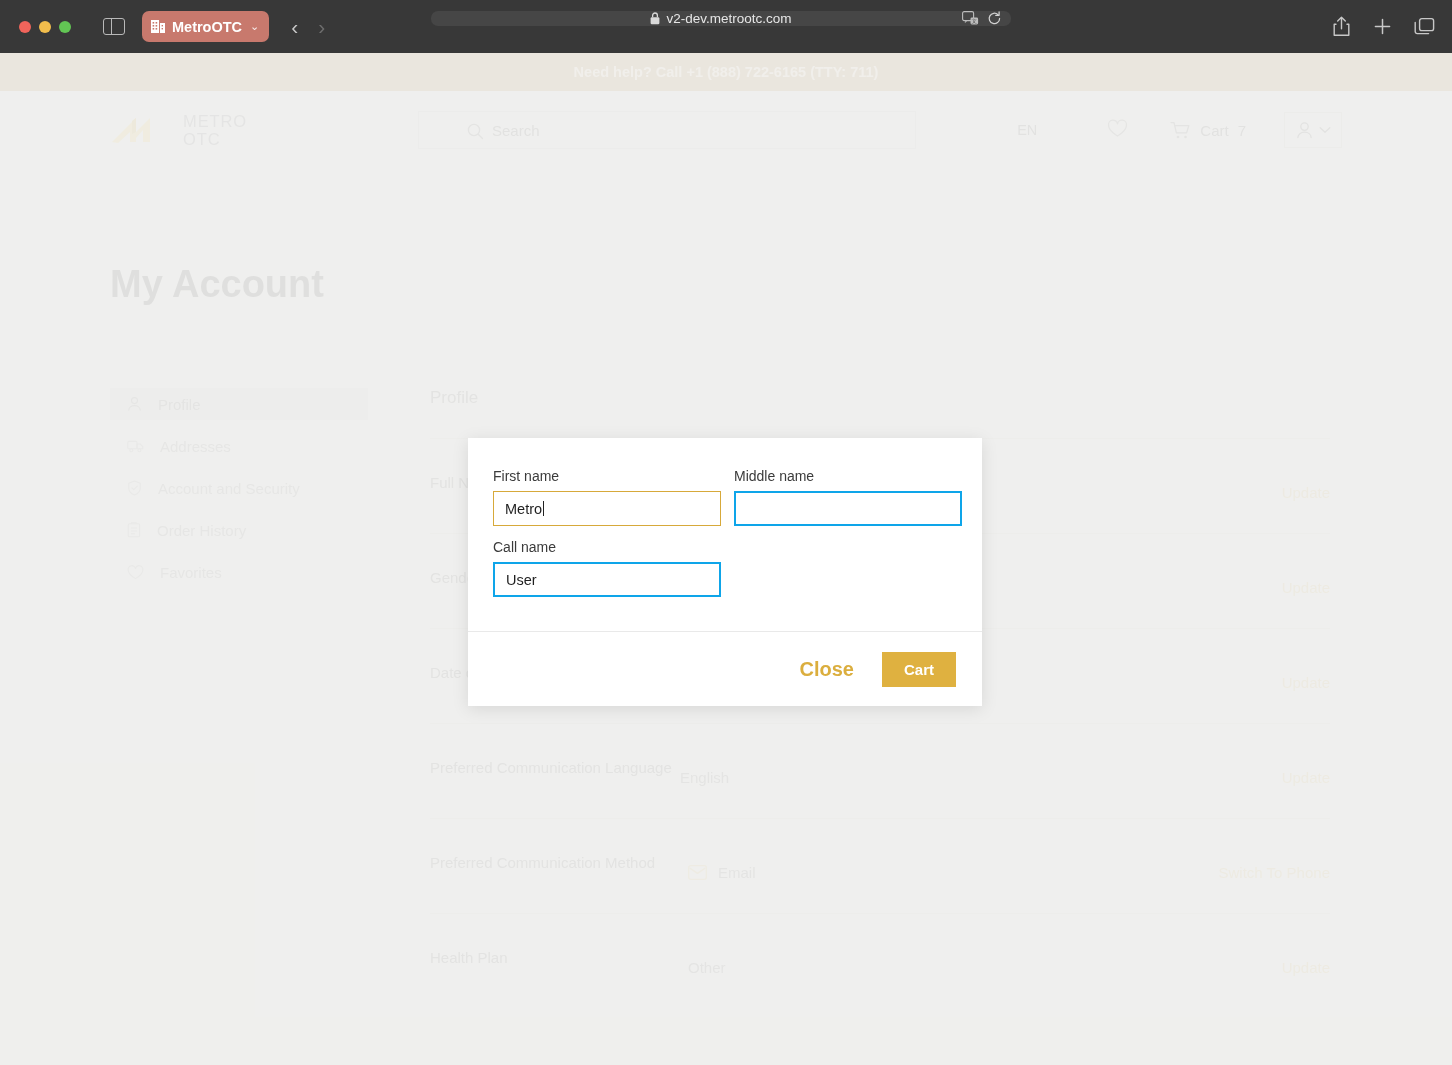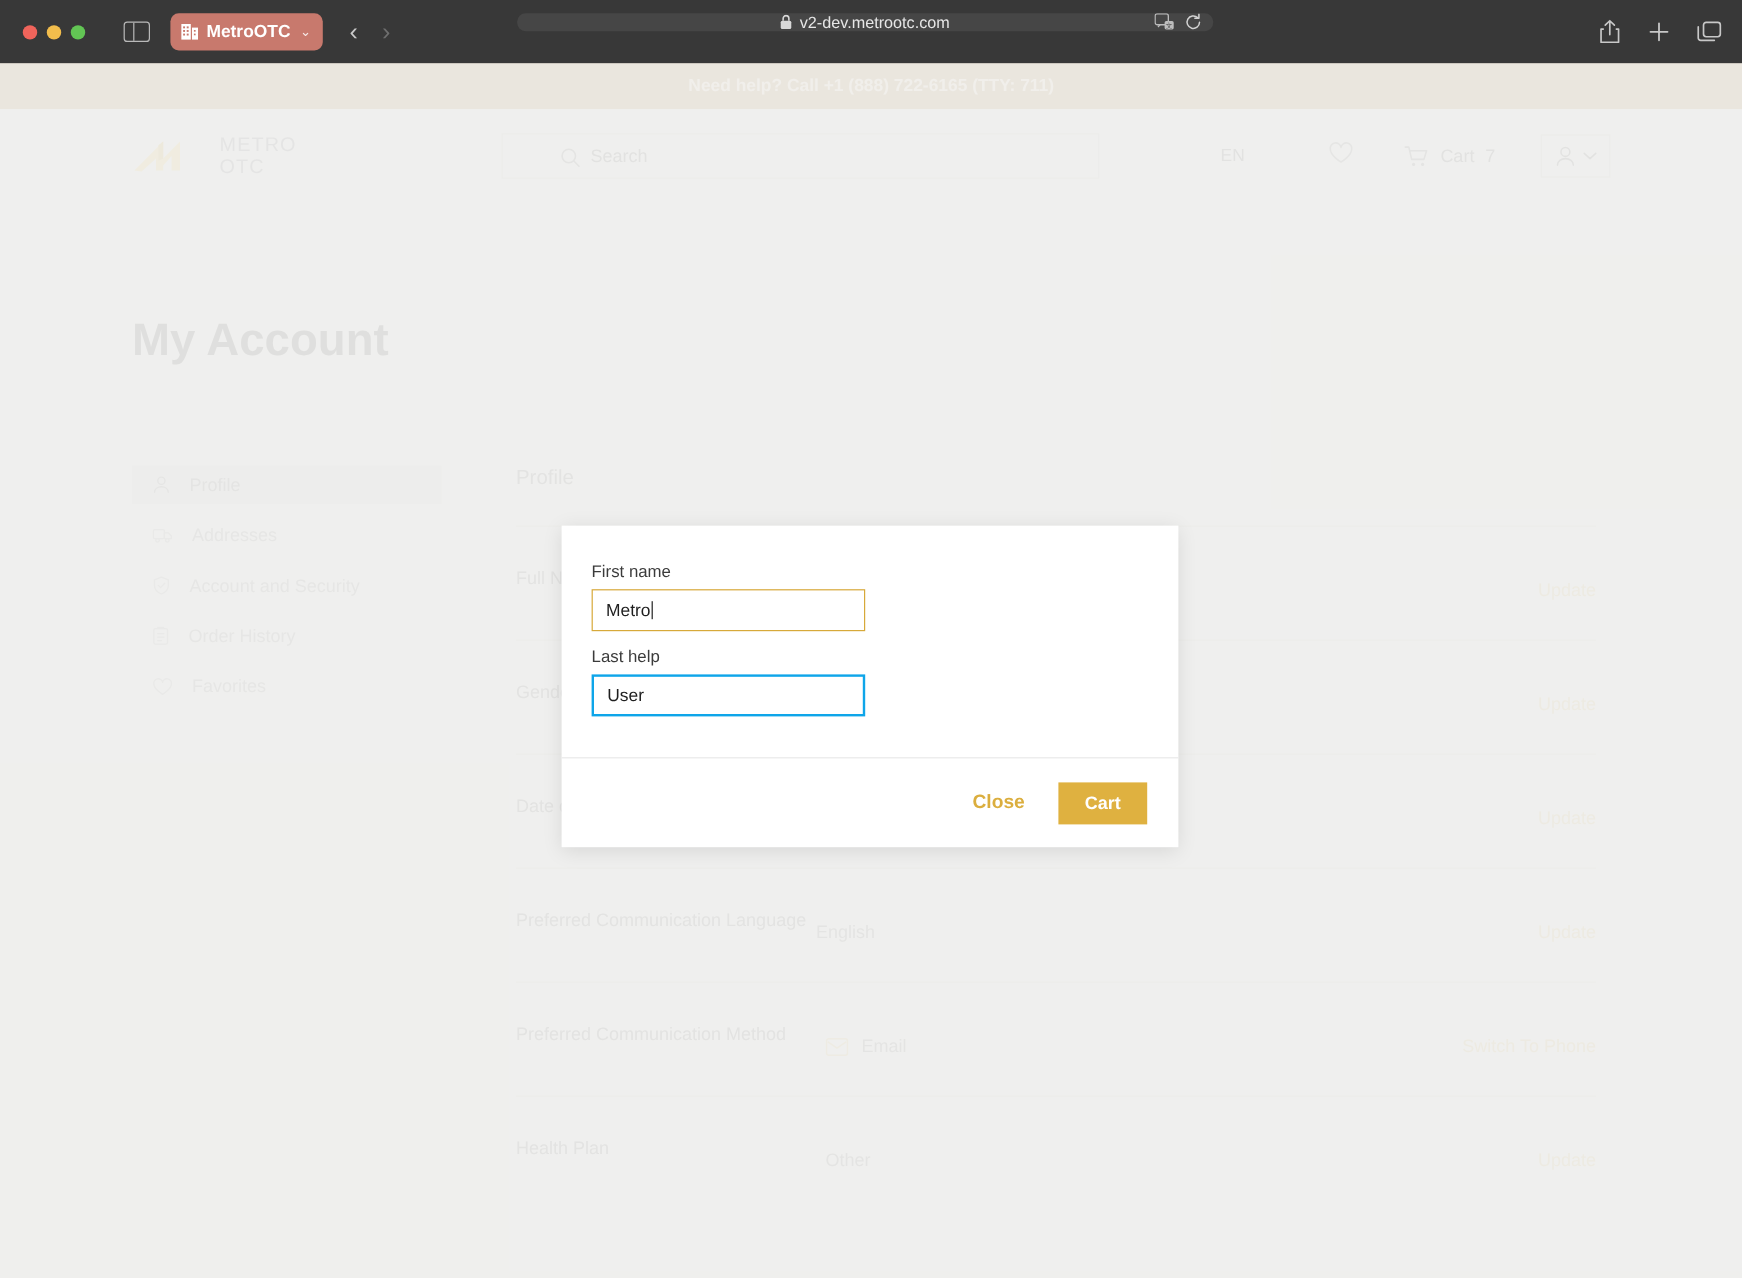--- a/index.html
+++ b/index.html
@@ -151,21 +151,21 @@
   }
   .field .fbox.focused { border: 1.6px solid #d7a93a; }
   .caret { display: inline-block; width: 1px; height: 15px; background: #222;
            margin-left: 1px; vertical-align: -2px; }
   .field.last { margin-top: 13px; }
   .modal-footer {
     border-top: 1px solid #e9e9e9;
     height: 75px; display: flex; align-items: center; justify-content: flex-end;
     gap: 14px; padding-right: 26px;
   }
-  .btn-close { color: #dbae3e; font-size: 16px; font-weight: bold; padding: 8px 14px; background: none; border: none; }
+  .btn-close { color: #dbae3e; font-size: 20px; font-weight: bold; padding: 8px 14px; background: none; border: none; }
   .btn-save {
     background: #dfb140; color: #ffffff; font-size: 15px; font-weight: bold;
     border: none; width: 74px; height: 35px;
   }
 </style>
 </head>
 <body>
 
 <div class="browser-chrome">
   <div class="traffic-lights">
@@ -398,23 +398,29 @@
   <div class="modal">
     <div class="modal-body">
       <div class="field-grid">
         <div class="field">
           <div class="flabel">First name</div>
           <div class="fbox focused">
             <span>Metro</span>
               <span class="caret"></span>
           </div>
         </div>
+        <div class="field">
+          <div class="flabel">Middle name</div>
+          <div class="fbox">
+            <span></span>
+          </div>
+        </div>
       </div>
       <div class="field last">
-        <div class="flabel">Last help</div>
+        <div class="flabel">Call name</div>
         <div class="fbox">
           <span>User</span>
         </div>
       </div>
     </div>
     <div class="modal-footer">
       <button class="btn-close">Close</button>
       <button class="btn-save">Cart</button>
     </div>
   </div>

